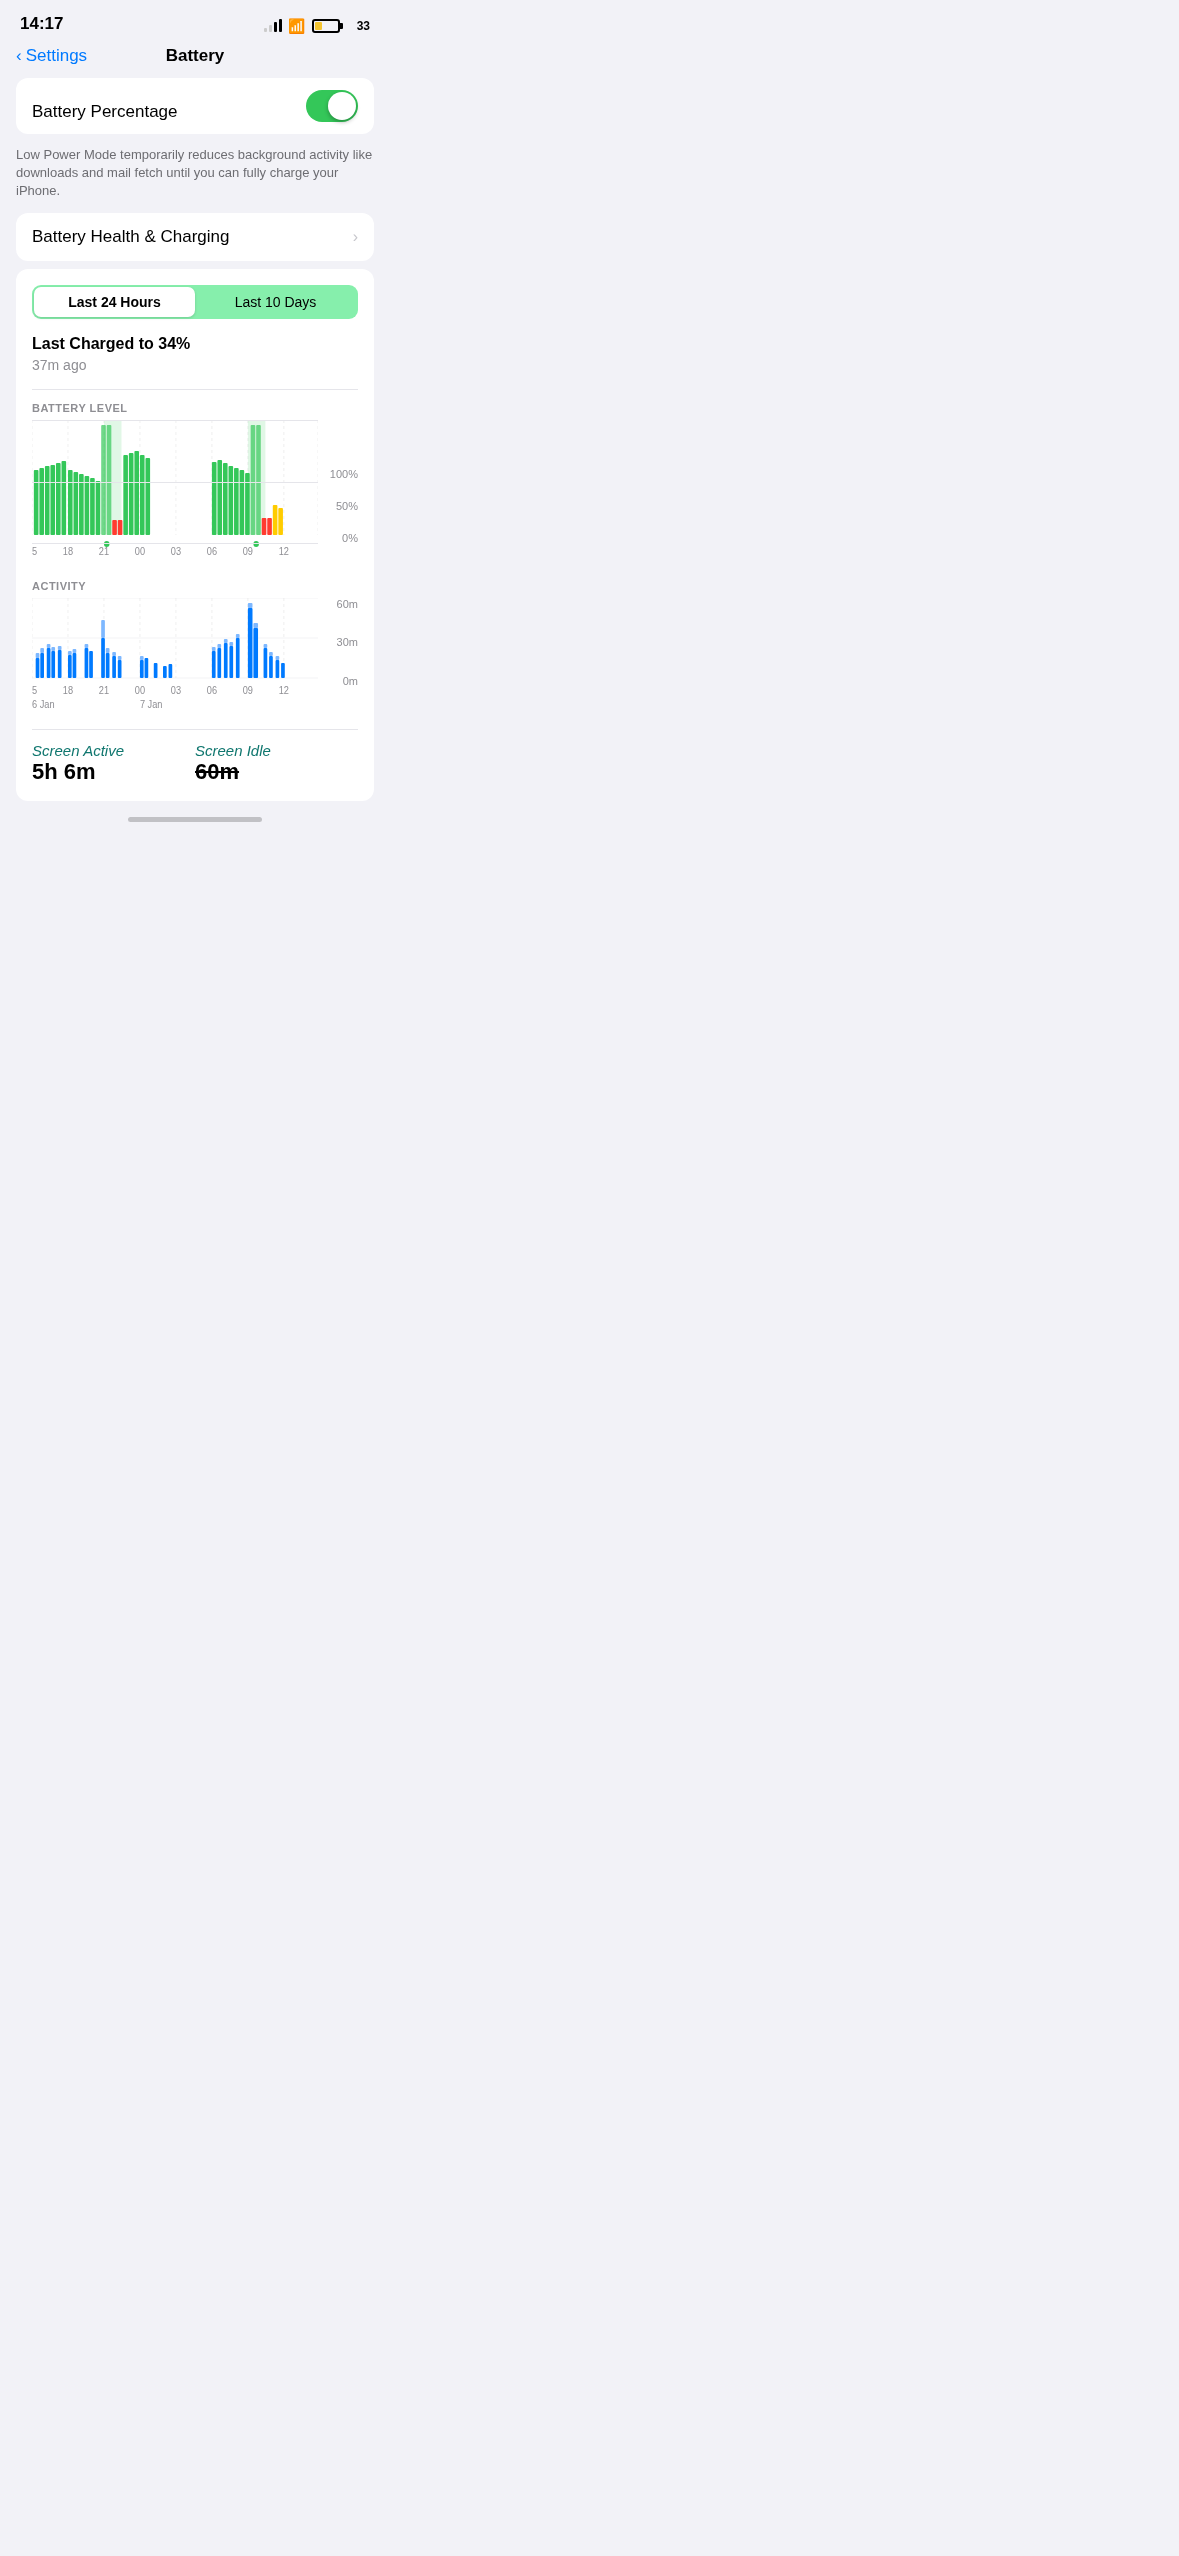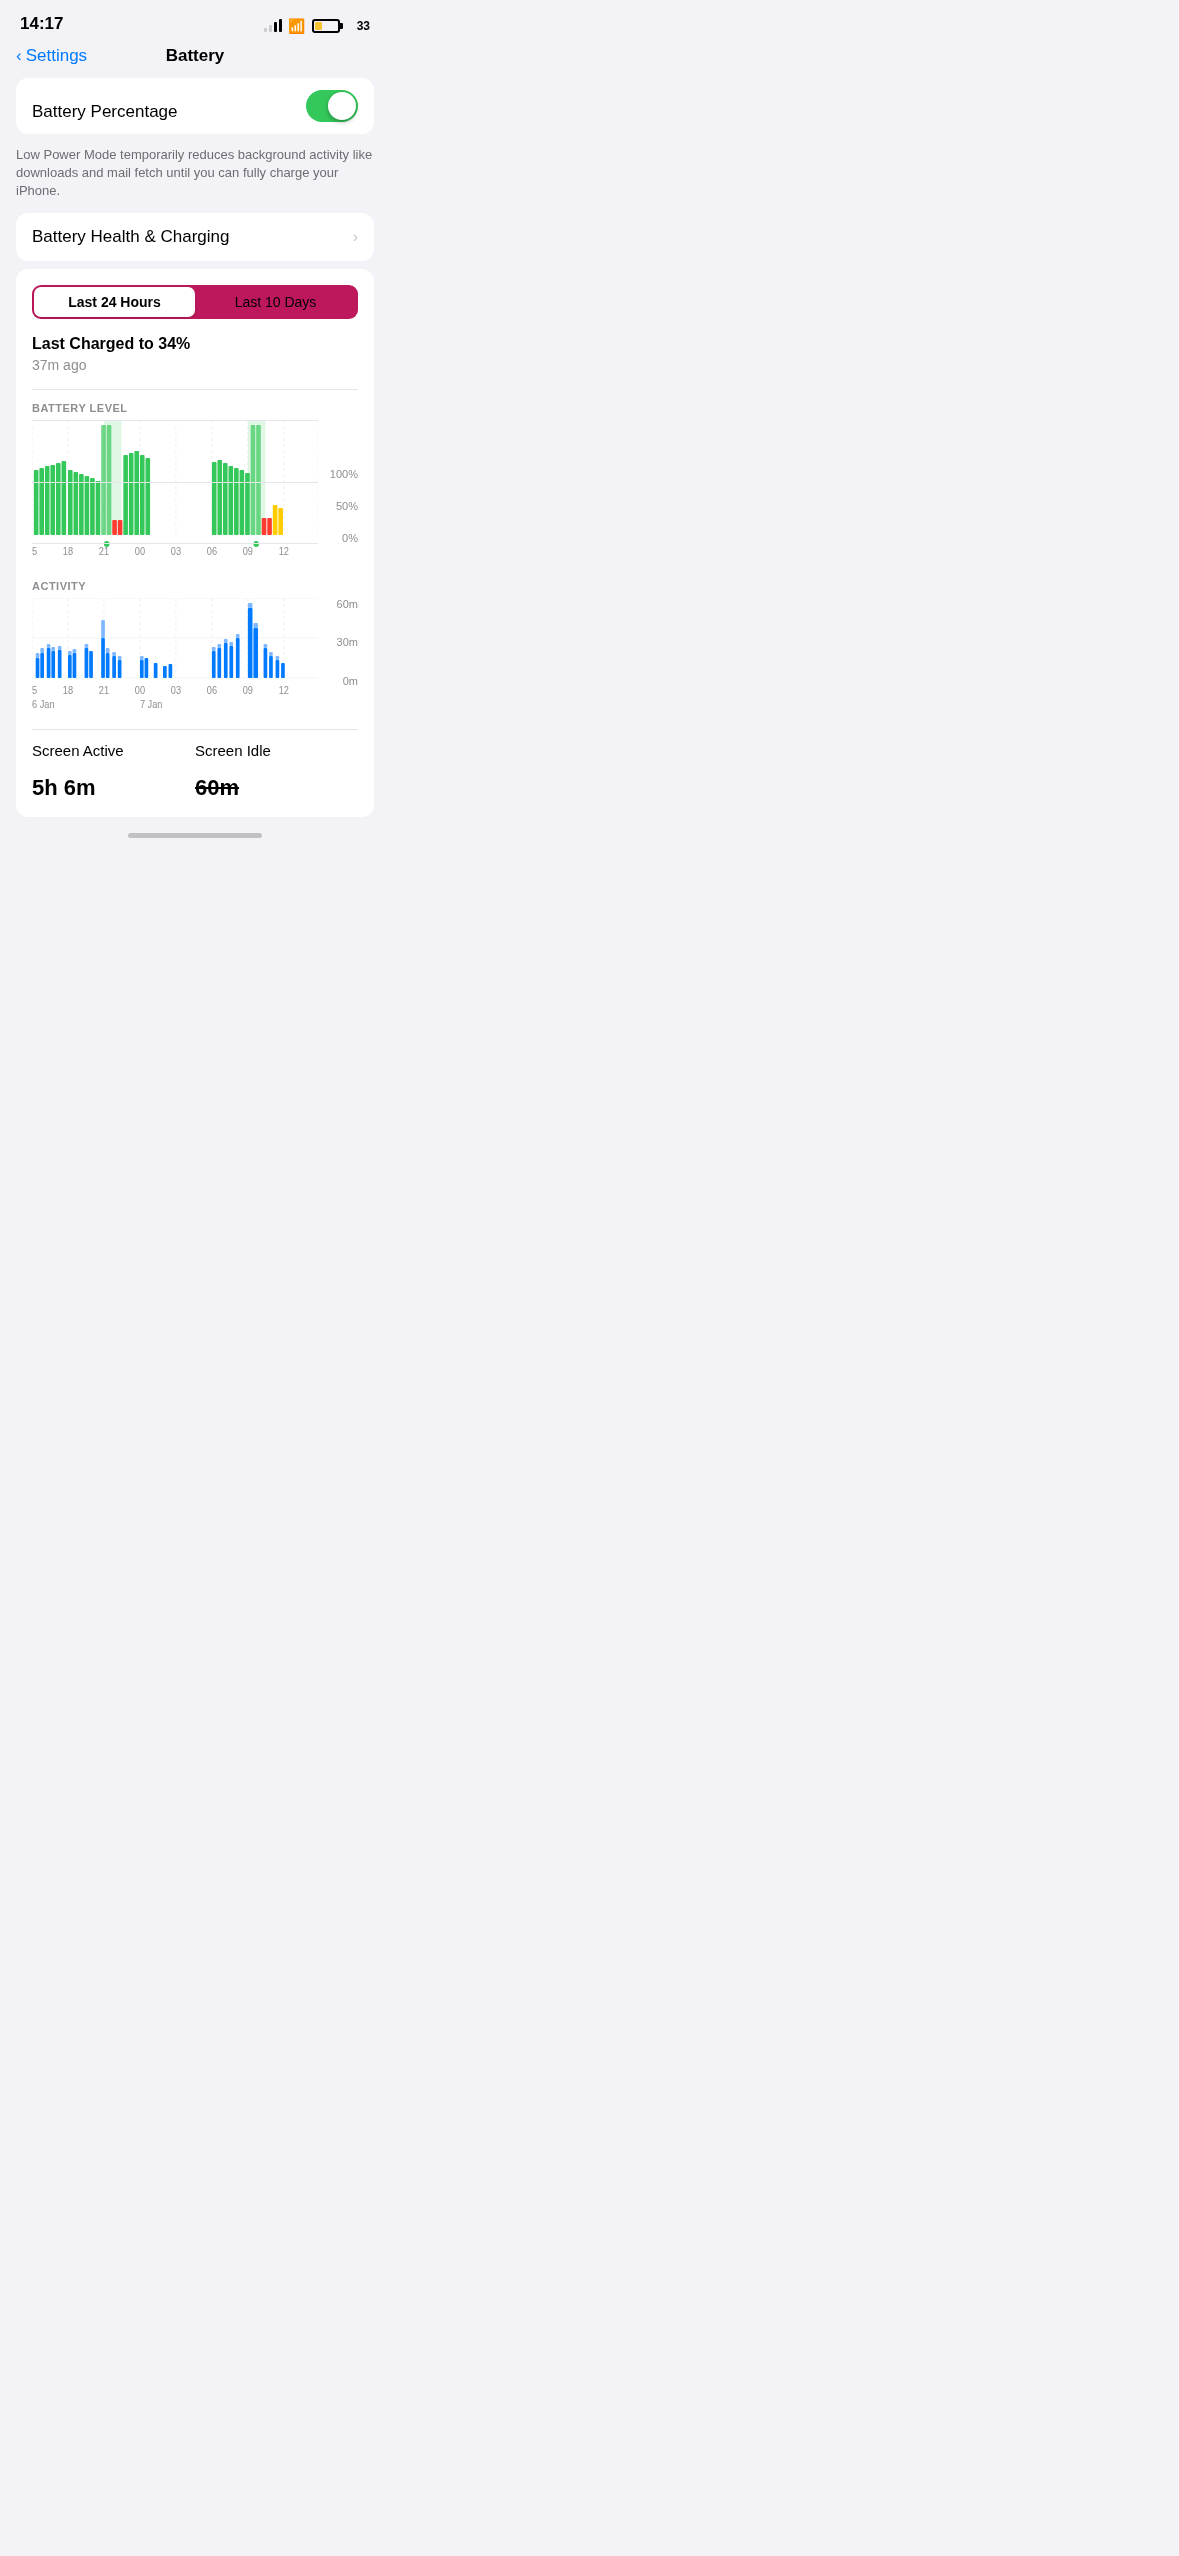--- a/index.html
+++ b/index.html
@@ -180,21 +180,21 @@
     .chart-card {
       background: #fff;
       border-radius: 12px;
       margin: 8px 16px;
       padding: 16px;
     }
 
     
     .segmented-control {
       display: flex;
-      background: #be185d;
+      background: #86efac;
       border-radius: 9px;
       padding: 2px;
       margin-bottom: 16px;
     }
     .seg-btn {
       flex: 1;
       padding: 7px 0;
       text-align: center;
       font-size: 14px;
       font-weight: 500;
@@ -245,23 +245,24 @@
       display: flex;
       margin-top: 12px;
       border-top: 0.5px solid #e5e5ea;
       padding-top: 12px;
     }
     .legend-item {
       flex: 1;
     }
     .legend-label {
       font-size: 15px;
-      color: #000000;
+      color: #0f766e;
       font-weight: 500;
-      margin-bottom: 16px;
+      margin-bottom: 0;
+      font-style: italic;
     }
     .legend-value {
       font-size: 22px;
       font-weight: 700;
       color: #000;
     }
     .legend-value.strikethrough {
       text-decoration: line-through;
       color: #000;
     }

